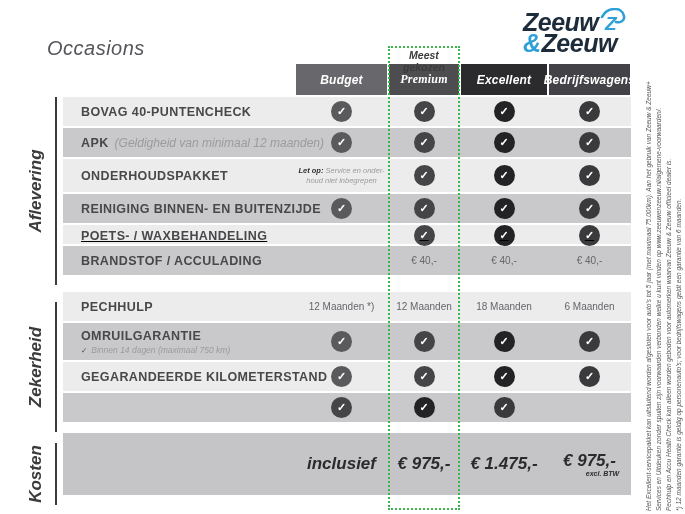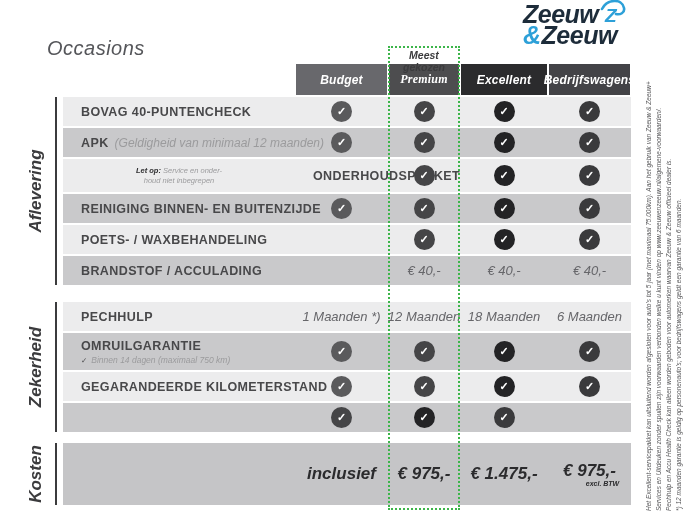--- a/index.html
+++ b/index.html
@@ -4,21 +4,21 @@
 <style>
   html,body{margin:0;padding:0;background:#fff;}
   .page{position:relative;width:685px;height:514px;background:#ffffff;overflow:hidden;
         font-family:"Liberation Sans", sans-serif;}
 
   
   .title{position:absolute;left:45px;top:3px;font-size:30px;font-weight:bold;font-style:italic;
          color:#3a3a3c;letter-spacing:-0.5px;}
   .subtitle{position:absolute;left:47px;top:37px;font-size:20px;font-style:italic;color:#55565a;
             letter-spacing:0.5px;}
-  .logo{position:absolute;left:523px;top:0;font-weight:bold;font-style:italic;font-size:25px;
+  .logo{position:absolute;left:523px;top:8px;font-weight:bold;font-style:italic;font-size:25px;
         color:#1d2c3a;line-height:21px;letter-spacing:-0.5px;}
   .logo-l1,.logo-l2{display:flex;align-items:flex-end;}
   .logo .amp{color:#2da0d8;margin-right:1px;}
   .swirl{margin-left:1px;margin-bottom:0px;}
 
   
   .table{position:absolute;left:63px;top:64px;width:568px;}
   .grid{display:grid;grid-template-columns:232px 93px 72px 88px 83px;align-items:stretch;}
   .header-row{height:31px;margin-bottom:2px;}
   .col-head-inner{height:100%;margin:0 1px;display:flex;align-items:center;justify-content:center;
@@ -29,21 +29,21 @@
   .section-zekerheid{margin-top:17px;}
   .cell{display:flex;align-items:center;justify-content:center;}
   .label-cell{flex-direction:column;align-items:flex-start;justify-content:center;padding-left:18px;}
   .label-line{display:flex;align-items:flex-start;gap:6px;}
   .row-label{font-size:12.5px;letter-spacing:0.4px;color:#48484a;font-weight:600;white-space:nowrap;}
   .inline-note{font-style:italic;font-size:12px;color:#9b9b9d;white-space:nowrap;}
   .subnote{font-style:italic;font-size:8.5px;color:#9b9b9d;margin-top:2px;white-space:nowrap;}
   .subnote-check{font-style:normal;color:#4a4a4c;font-size:7.5px;margin-right:4px;}
   .check{width:21px;height:21px;border-radius:50%;display:flex;align-items:center;justify-content:center;
          color:#fff;font-size:11px;font-weight:bold;}
-  .cell-text{font-style:italic;font-size:13px;color:#66666a;white-space:nowrap;}
+  .cell-text{font-size:10px;color:#66666a;white-space:nowrap;}
   .note-cell{flex-direction:column;font-style:italic;font-size:7.5px;color:#9b9b9d;line-height:1.3;
              text-align:center;justify-content:center;}
   .note-cell b{color:#2f2f31;}
 
   .cost-row{height:62px;background:#c5c5c7;margin-top:11px;align-items:center;}
   .cost-cell{flex-direction:column;font-weight:bold;font-style:italic;font-size:17px;color:#2b2b2d;
              white-space:nowrap;}
   .cost-sub{font-size:7px;font-weight:bold;font-style:italic;color:#2b2b2d;margin-top:-1px;
             align-self:center;padding-left:26px;}
 
@@ -133,29 +133,29 @@
               <span class="check" style="background: rgb(69, 69, 71);">✓</span>
             </div>
             <div class="cell">
               <span class="check" style="background: rgb(35, 35, 37);">✓</span>
             </div>
             <div class="cell">
               <span class="check" style="background: rgb(58, 58, 60);">✓</span>
             </div>
           </div>
           <div class="grid row light" style="height: 33px;">
+            <div class="cell label-cell">
+              <div class="label-line">
+                <span class="row-label">ONDERHOUDSPAKKET</span>
+              </div>
+            </div>
             <div class="cell note-cell">
               <span><b>Let op: </b>Service en onder-</span>
               <span>houd niet inbegrepen</span>
             </div>
-            <div class="cell label-cell">
-              <div class="label-line">
-                <span class="row-label">ONDERHOUDSPAKKET</span>
-              </div>
-            </div>
             <div class="cell">
               <span class="check" style="background: rgb(69, 69, 71);">✓</span>
             </div>
             <div class="cell">
               <span class="check" style="background: rgb(35, 35, 37);">✓</span>
             </div>
             <div class="cell">
               <span class="check" style="background: rgb(58, 58, 60);">✓</span>
             </div>
           </div>
@@ -171,21 +171,21 @@
             <div class="cell">
               <span class="check" style="background: rgb(69, 69, 71);">✓</span>
             </div>
             <div class="cell">
               <span class="check" style="background: rgb(35, 35, 37);">✓</span>
             </div>
             <div class="cell">
               <span class="check" style="background: rgb(58, 58, 60);">✓</span>
             </div>
           </div>
-          <div class="grid row light" style="height: 29px;">
+          <div class="grid row light" style="height: 19px; text-decoration: underline;">
             <div class="cell label-cell">
               <div class="label-line">
                 <span class="row-label">POETS- / WAXBEHANDELING</span>
               </div>
             </div>
             <div class="cell"></div>
             <div class="cell">
               <span class="check" style="background: rgb(69, 69, 71);">✓</span>
             </div>
             <div class="cell">
@@ -214,21 +214,21 @@
           </div>
         </div>
         <div class="section section-zekerheid">
           <div class="grid row light" style="height: 29px;">
             <div class="cell label-cell">
               <div class="label-line">
                 <span class="row-label">PECHHULP</span>
               </div>
             </div>
             <div class="cell">
-              <span class="cell-text">1 Maanden *)</span>
+              <span class="cell-text">12 Maanden *)</span>
             </div>
             <div class="cell">
               <span class="cell-text">12 Maanden</span>
             </div>
             <div class="cell">
               <span class="cell-text">18 Maanden</span>
             </div>
             <div class="cell">
               <span class="cell-text">6 Maanden</span>
             </div>

